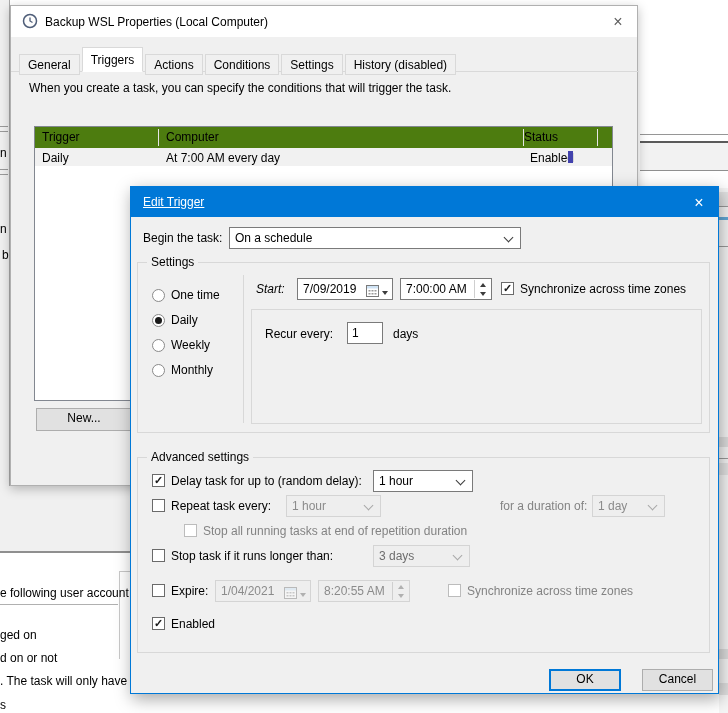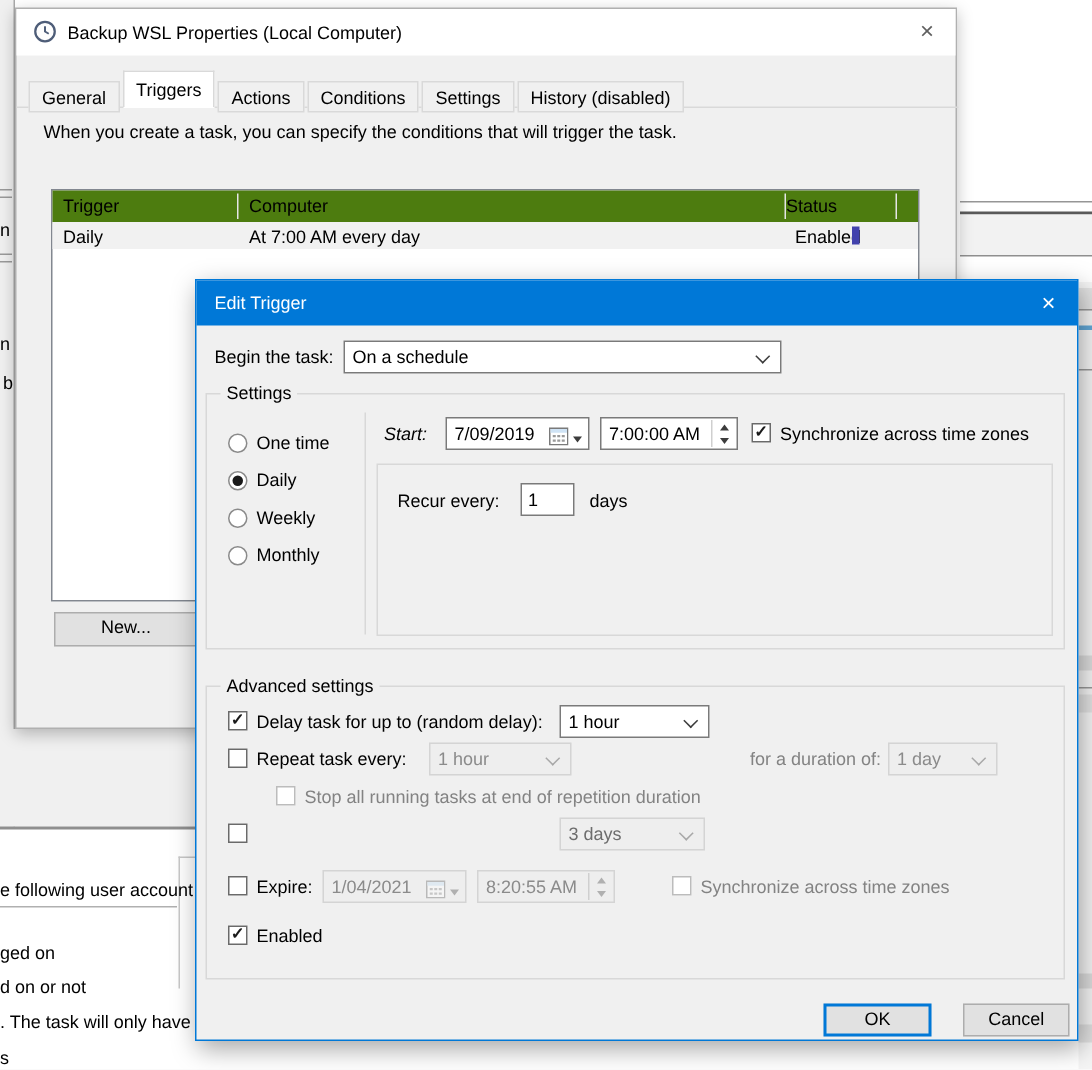--- a/index.html
+++ b/index.html
@@ -31,21 +31,21 @@
   .trow{position:absolute;left:0;top:21px;width:100%;height:18px;background:#f1f1f1;}
   .cell{position:absolute;top:3px;font-size:12px;white-space:nowrap;}
 
   .btn{position:absolute;background:#e1e1e1;border:1px solid #adadad;font-size:12px;
        text-align:center;box-sizing:border-box;line-height:19px;color:#000;}
   .btn.def{border:2px solid #0078d7;line-height:17px;}
 
   .edit{position:absolute;left:130px;top:186px;width:589px;height:508px;background:#f0f0f0;
         border:1px solid #0078d7;box-shadow:2px 5px 16px rgba(0,0,0,.35);z-index:5;box-sizing:border-box;}
   .edit-titlebar{position:absolute;left:0;top:0;width:100%;height:30px;background:#0078d7;}
-  .edit-title{position:absolute;left:12px;top:8px;color:#fff;font-size:12px;}
+  .edit-title{position:absolute;left:12px;top:8px;color:#fff;font-size:12px;text-decoration:underline;}
 
   .gb{position:absolute;border:1px solid #d8d8d8;box-sizing:border-box;}
   .gb-label{position:absolute;top:-8px;left:9px;background:#f0f0f0;padding:0 4px;font-size:12px;white-space:nowrap;}
 
   
   .field{position:absolute;background:#fff;border:1px solid #7a7a7a;height:22px;box-sizing:border-box;
          font-size:12px;line-height:20px;padding:0 18px 0 5px;color:#000;white-space:nowrap;overflow:hidden;}
   .field.dis{background:#eeeeee;border-color:#d4d4d4;color:#8b8b8b;}
   .chev{position:absolute;right:8px;top:6px;width:6px;height:6px;border-right:1px solid #3c3c3c;
         border-bottom:1px solid #3c3c3c;transform:rotate(45deg);}
@@ -243,20 +243,21 @@
       <span class="lbl gray" style="left:362px;top:41px;">for a duration of:</span>
       <div class="field dis" style="left:454px;top:37px;width:73px;">
         <span>1 day</span>
         <span class="chev"></span>
       </div>
 
       <span class="cb dis" style="left:46px;top:66px;"></span>
       <span class="lbl gray" style="left:65px;top:66px;">Stop all running tasks at end of repetition duration</span>
 
       <span class="cb" style="left:14px;top:91px;"></span>
+      <span class="lbl" style="left:33px;top:91px;">Stop task if it runs longer than:</span>
       <div class="field dis" style="left:235px;top:87px;width:97px;color:#6d6d6d;">
         <span>3 days</span>
         <span class="chev"></span>
       </div>
 
       <span class="cb" style="left:14px;top:126px;"></span>
       <span class="lbl" style="left:33px;top:126px;">Expire:</span>
       <div class="field dis" style="left:77px;top:122px;width:96px;padding-right:30px;">
         <span>1/04/2021</span>
         <span class="calwrap">

